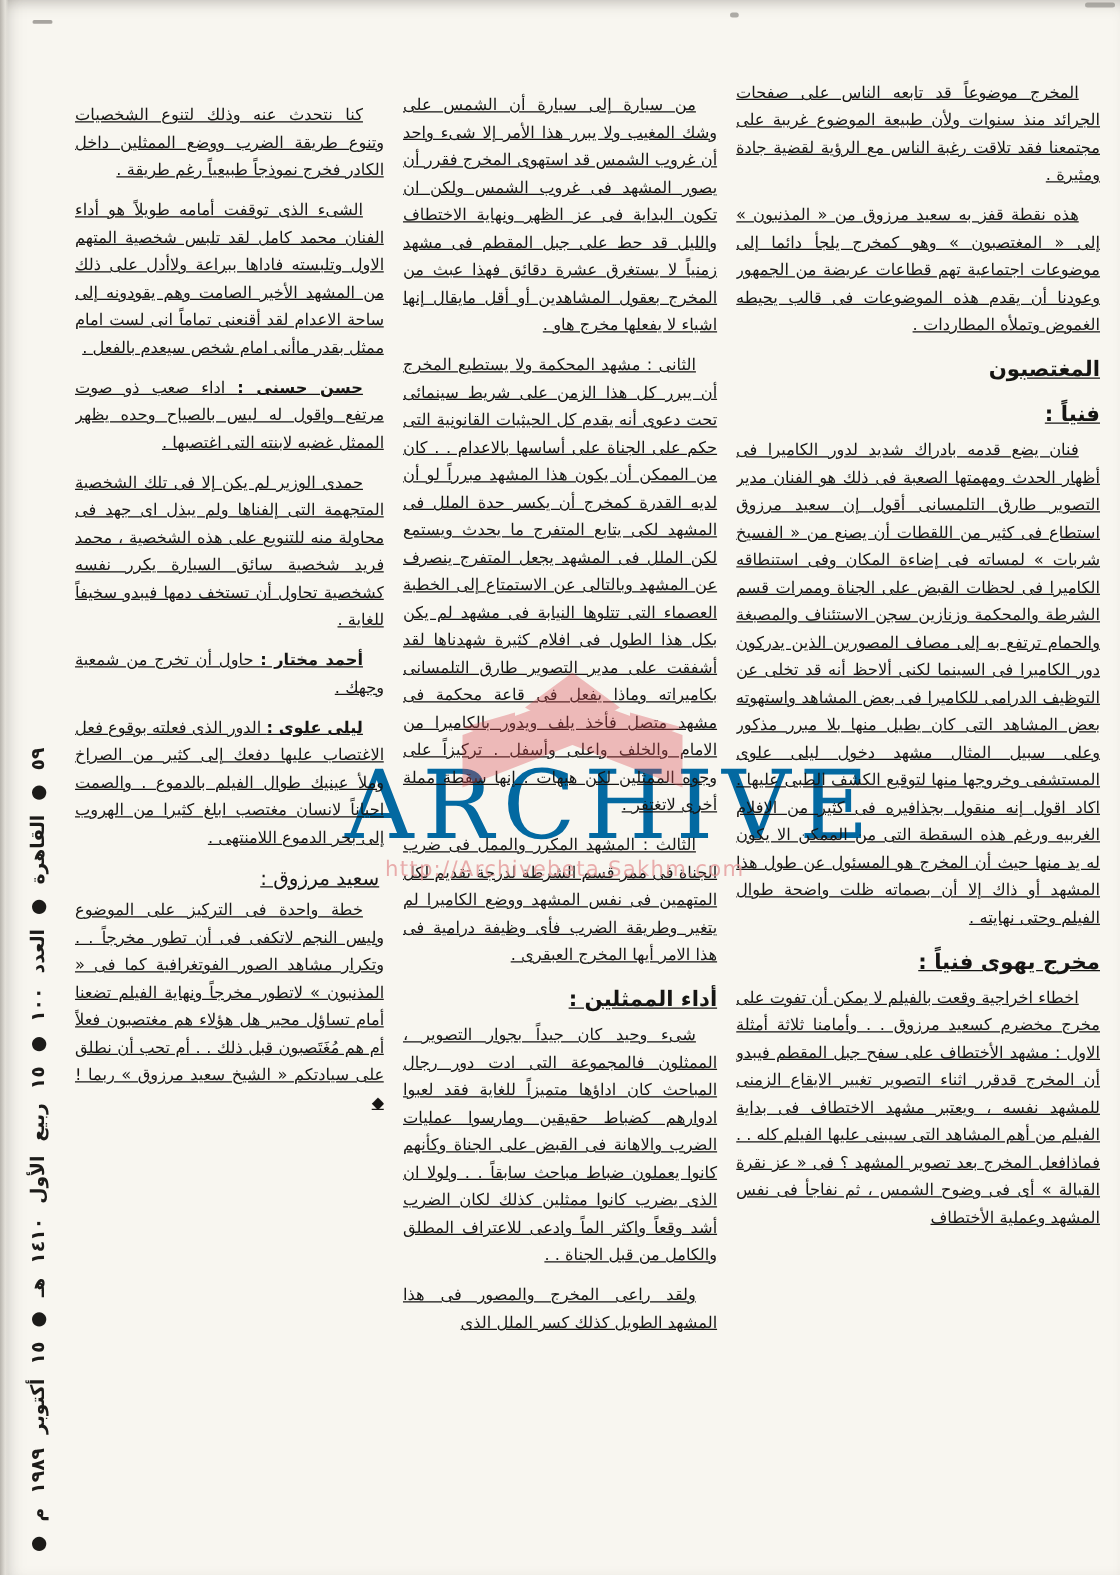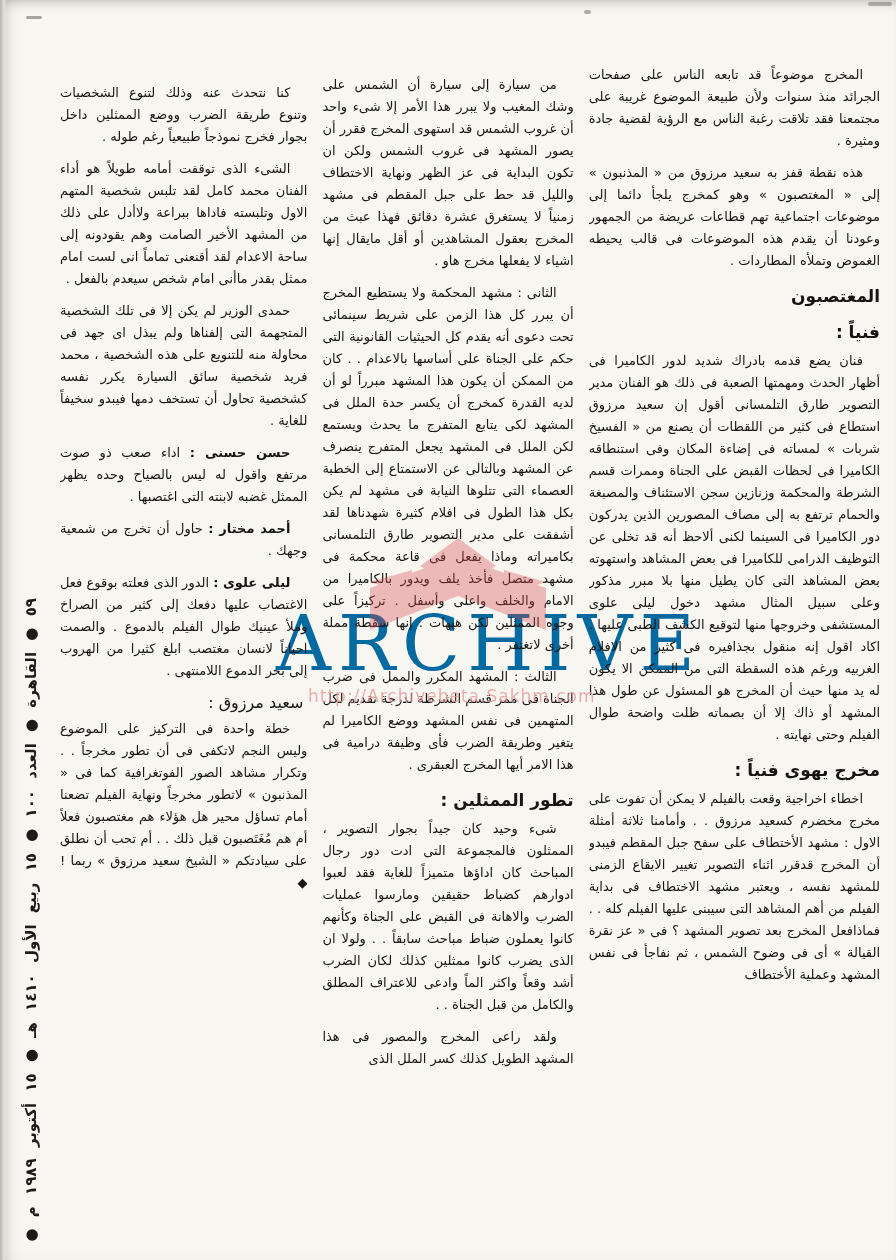--- a/index.html
+++ b/index.html
@@ -7,21 +7,21 @@
     position:relative;width:896px;height:1260px;margin:0 auto;
     background:#f8f6f0;overflow:hidden;
     font-family:"DejaVu Sans",sans-serif;color:#161513;
     box-shadow:inset 14px 0 18px -14px rgba(60,55,50,.55), inset 0 10px 14px -10px rgba(60,55,50,.35);
   }
   .scan-edge-left{position:absolute;left:0;top:0;width:7px;height:100%;
     background:linear-gradient(90deg,#b7b3ac,#e4e1da 60%,rgba(0,0,0,0));}
   .scan-mark{position:absolute;background:#55524d;border-radius:2px;}
   .content{
     position:absolute;top:64px;left:60px;right:16px;bottom:40px;
-    display:flex;gap:15px;direction:rtl;
+    display:flex;gap:15px;direction:rtl;text-decoration:underline;
   }
   .col{height:1155px;overflow:hidden;text-align:justify;}
   .col-right{width:292px;}
   .col-middle{width:252px;padding-top:10px;}
   .col-left{width:248px;padding-top:18px;}
   .blk-p{margin:0 0 10px;font-size:13px;line-height:22px;text-indent:17px;}
   .blk-p b{font-weight:bold;}
   .blk-h{margin:12px 0 6px;font-size:17px;line-height:24px;font-weight:bold;text-indent:0;}
   .blk-sub{margin:4px 0 4px;font-size:16px;line-height:22px;font-weight:normal;text-indent:4px;}
   
@@ -66,29 +66,29 @@
         <h3 class="blk-h">المغتصبون</h3>
         <h3 class="blk-h">فنياً :</h3>
         <p class="blk-p">فنان يضع قدمه بادراك شديد لدور الكاميرا فى أظهار الحدث ومهمتها الصعبة فى ذلك هو الفنان مدير التصوير طارق التلمسانى أقول إن سعيد مرزوق استطاع فى كثير من اللقطات أن يصنع من « الفسيخ شربات » لمساته فى إضاءة المكان وفى استنطاقه الكاميرا فى لحظات القبض على الجناة وممرات قسم الشرطة والمحكمة وزنازين سجن الاستئناف والمصبغة والحمام ترتفع به إلى مصاف المصورين الذين يدركون دور الكاميرا فى السينما لكنى ألاحظ أنه قد تخلى عن التوظيف الدرامى للكاميرا فى بعض المشاهد واستهوته بعض المشاهد التى كان يطيل منها بلا مبرر مذكور وعلى سبيل المثال مشهد دخول ليلى علوى المستشفى وخروجها منها لتوقيع الكشف الطبى عليها . اكاد اقول إنه منقول بجذافيره فى كثير من الافلام الغربيه ورغم هذه السقطة التى من الممكن الا يكون له يد منها حيث أن المخرج هو المسئول عن طول هذا المشهد أو ذاك إلا أن بصماته ظلت واضحة طوال الفيلم وحتى نهايته .</p>
         <h3 class="blk-h">مخرج يهوى فنياً :</h3>
         <p class="blk-p">اخطاء اخراجية وقعت بالفيلم لا يمكن أن تفوت على مخرج مخضرم كسعيد مرزوق . . وأمامنا ثلاثة أمثلة الاول : مشهد الأختطاف على سفح جبل المقطم فيبدو أن المخرج قدقرر اثناء التصوير تغيير الايقاع الزمنى للمشهد نفسه ، ويعتبر مشهد الاختطاف فى بداية الفيلم من أهم المشاهد التى سيبنى عليها الفيلم كله . . فماذافعل المخرج بعد تصوير المشهد ؟ فى « عز نقرة القيالة » أى فى وضوح الشمس ، ثم نفاجأ فى نفس المشهد وعملية الأختطاف</p>
       </div>
     <div class="col col-middle">
         <p class="blk-p">من سيارة إلى سيارة أن الشمس على وشك المغيب ولا يبرر هذا الأمر إلا شىء واحد أن غروب الشمس قد استهوى المخرج فقرر أن يصور المشهد فى غروب الشمس ولكن ان تكون البداية فى عز الظهر ونهاية الاختطاف والليل قد حط على جبل المقطم فى مشهد زمنياً لا يستغرق عشرة دقائق فهذا عبث من المخرج بعقول المشاهدين أو أقل مايقال إنها اشياء لا يفعلها مخرج هاو .</p>
         <p class="blk-p">الثانى : مشهد المحكمة ولا يستطيع المخرج أن يبرر كل هذا الزمن على شريط سينمائى تحت دعوى أنه يقدم كل الحيثيات القانونية التى حكم على الجناة على أساسها بالاعدام . . كان من الممكن أن يكون هذا المشهد مبرراً لو أن لديه القدرة كمخرج أن يكسر حدة الملل فى المشهد لكى يتابع المتفرج ما يحدث ويستمع لكن الملل فى المشهد يجعل المتفرج ينصرف عن المشهد وبالتالى عن الاستمتاع إلى الخطبة العصماء التى تتلوها النيابة فى مشهد لم يكن بكل هذا الطول فى افلام كثيرة شهدناها لقد أشفقت على مدير التصوير طارق التلمسانى بكاميراته وماذا يفعل فى قاعة محكمة فى مشهد متصل فأخذ يلف ويدور بالكاميرا من الامام والخلف واعلى وأسفل . تركيزاً على وجوه الممثلين لكن هيهات . إنها سقطة مملة أخرى لاتغتفر .</p>
         <p class="blk-p">الثالث : المشهد المكرر والممل فى ضرب الجناة فى ممر قسم الشرطة لدرجة تقديم لكل المتهمين فى نفس المشهد ووضع الكاميرا لم يتغير وطريقة الضرب فأى وظيفة درامية فى هذا الامر أيها المخرج العبقرى .</p>
-        <h3 class="blk-h">تطور الممثلين :</h3>
+        <h3 class="blk-h">أداء الممثلين :</h3>
         <p class="blk-p">شىء وحيد كان جيداً بجوار التصوير ، الممثلون فالمجموعة التى ادت دور رجال المباحث كان اداؤها متميزاً للغاية فقد لعبوا ادوارهم كضباط حقيقين ومارسوا عمليات الضرب والاهانة فى القبض على الجناة وكأنهم كانوا يعملون ضباط مباحث سابقاً . . ولولا ان الذى يضرب كانوا ممثلين كذلك لكان الضرب أشد وقعاً واكثر الماً وادعى للاعتراف المطلق والكامل من قبل الجناة . .</p>
         <p class="blk-p">ولقد راعى المخرج والمصور فى هذا المشهد الطويل كذلك كسر الملل الذى</p>
       </div>
     <div class="col col-left">
-        <p class="blk-p">كنا نتحدث عنه وذلك لتنوع الشخصيات وتنوع طريقة الضرب ووضع الممثلين داخل بجوار فخرج نموذجاً طبيعياً رغم طوله .</p>
+        <p class="blk-p">كنا نتحدث عنه وذلك لتنوع الشخصيات وتنوع طريقة الضرب ووضع الممثلين داخل الكادر فخرج نموذجاً طبيعياً رغم طريقة .</p>
         <p class="blk-p">الشىء الذى توقفت أمامه طويلاً هو أداء الفنان محمد كامل لقد تلبس شخصية المتهم الاول وتلبسته فاداها ببراعة ولاأدل على ذلك من المشهد الأخير الصامت وهم يقودونه إلى ساحة الاعدام لقد أقنعنى تماماً انى لست امام ممثل بقدر ماأنى امام شخص سيعدم بالفعل .</p>
+        <p class="blk-p"><b>حسن حسنى :</b> اداء صعب ذو صوت مرتفع واقول له ليس بالصياح وحده يظهر الممثل غضبه لابنته التى اغتصبها .</p>
         <p class="blk-p">حمدى الوزير لم يكن إلا فى تلك الشخصية المتجهمة التى إلفناها ولم يبذل اى جهد فى محاولة منه للتنويع على هذه الشخصية ، محمد فريد شخصية سائق السيارة يكرر نفسه كشخصية تحاول أن تستخف دمها فيبدو سخيفاً للغاية .</p>
-        <p class="blk-p"><b>حسن حسنى :</b> اداء صعب ذو صوت مرتفع واقول له ليس بالصياح وحده يظهر الممثل غضبه لابنته التى اغتصبها .</p>
         <p class="blk-p"><b>أحمد مختار :</b> حاول أن تخرج من شمعية وجهك .</p>
         <p class="blk-p"><b>ليلى علوى :</b> الدور الذى فعلته بوقوع فعل الاغتصاب عليها دفعك إلى كثير من الصراخ وملأ عينيك طوال الفيلم بالدموع . والصمت احياناً لانسان مغتصب ابلغ كثيرا من الهروب إلى بحر الدموع اللامنتهى .</p>
         <h4 class="blk-sub">سعيد مرزوق :</h4>
         <p class="blk-p">خطة واحدة فى التركيز على الموضوع وليس النجم لاتكفى فى أن تطور مخرجاً . . وتكرار مشاهد الصور الفوتغرافية كما فى « المذنبون » لاتطور مخرجاً ونهاية الفيلم تضعنا أمام تساؤل محير هل هؤلاء هم مغتصبون فعلاً أم هم مُغَتَصبون قبل ذلك . . أم تحب أن نطلق على سيادتكم « الشيخ سعيد مرزوق » ربما ! ◆</p>
       </div>
   </div>
 
   <div class="wm-logo">
     <svg width="192" height="96" viewBox="0 0 192 96">
       <path d="M96 20 L8 52 L8 94 L96 60 L184 94 L184 52 Z" fill="#d9474f"></path>

